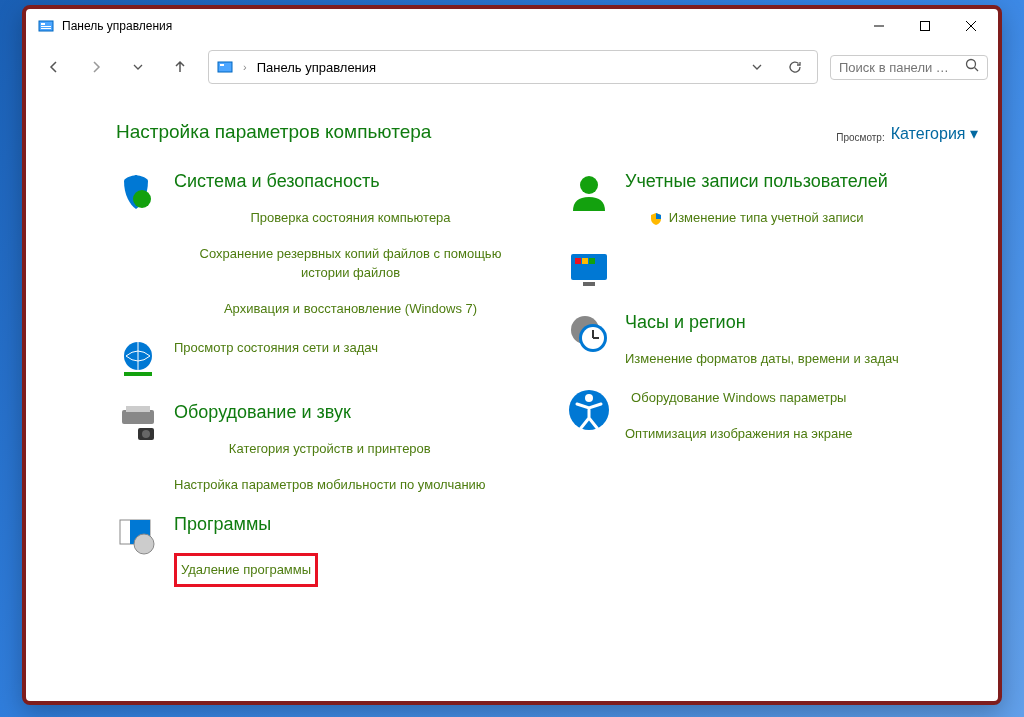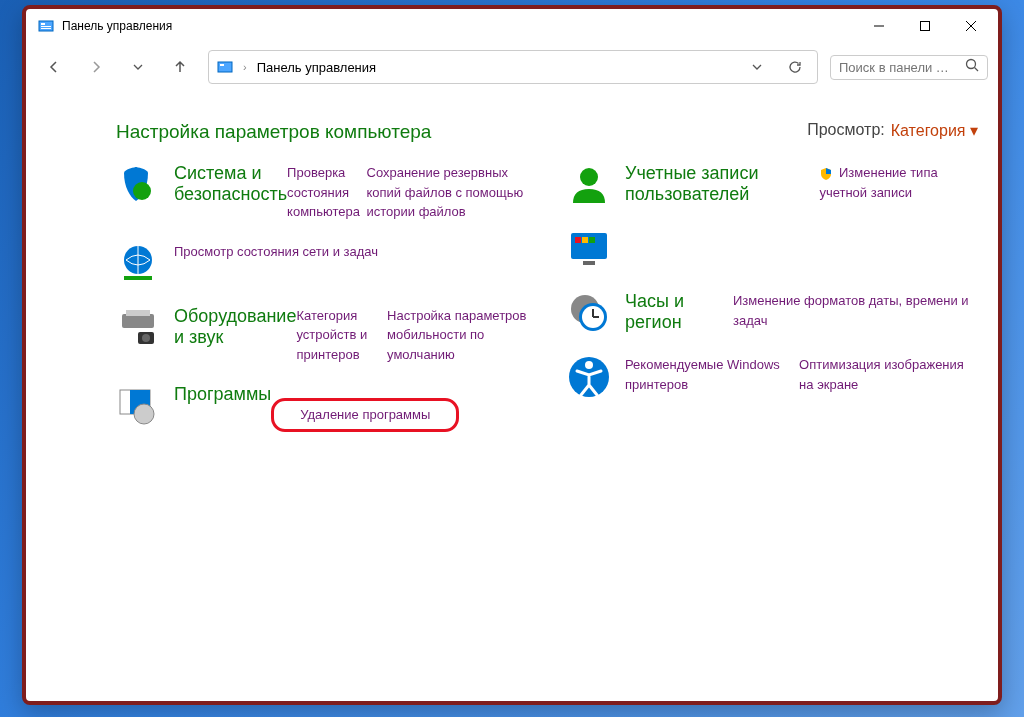--- a/index.html
+++ b/index.html
@@ -14,32 +14,32 @@
 .nav-btn { width:36px; height:36px; display:flex; align-items:center; justify-content:center; cursor:pointer; border-radius:4px; color:#555; }
 .addr-bar { flex:1; height:34px; border:1px solid #ccc; border-radius:4px; display:flex; align-items:center; padding:0 8px; gap:10px; margin-left:4px; }
 .addr-icon { width:16px; height:16px; }
 .addr-arrow { color:#888; font-size:11px; }
 .addr-text { font-size:13px; color:#000; flex:1; }
 .addr-btn { width:28px; height:28px; display:flex; align-items:center; justify-content:center; cursor:pointer; color:#555; }
 .search-box { width:158px; height:25px; border:1px solid #ccc; border-radius:4px; display:flex; align-items:center; padding:0 8px; margin-left:6px; }
 .search-input { border:none; outline:none; font-size:13px; flex:1; width:100px; color:#666; }
 .search-icon { color:#555; }
 .content { flex:1; padding:30px 20px 0 90px; overflow:auto; }
-.page-header { display:flex; align-items:flex-start; margin-bottom:20px; }
+.page-header { display:flex; align-items:flex-end; margin-bottom:28px; }
 .page-title { font-size:19px; color:#0f7b0f; font-weight:400; flex:1; }
-.view-by { font-size:16px; color:#444; }
-.view-link { color:#c2410c; cursor:pointer; margin-left:6px; }
+.view-by { font-size:10px; color:#444; }
+.view-link { color:#0369a1; cursor:pointer; margin-left:6px; }
 .columns { display:flex; gap:40px; }
 .col { flex:1; display:flex; flex-direction:column; gap:20px; }
 .cat { display:flex; gap:14px; }
 .cat-icon { width:44px; height:44px; flex-shrink:0; }
-.cat-body { display:flex; flex-direction:row; gap:0; }
+.cat-body { display:flex; flex-direction:column; gap:16px; }
 .cat-title { font-size:18px; color:#0f7b0f; font-weight:400; cursor:pointer; }
-.cat-link { font-size:13px; color:#701a75; cursor:pointer; line-height:1.5; }
-.highlight-box { border:3px solid #e81123; border-radius:14px; padding:4px 26px; margin-top:14px; display:inline-block; width:fit-content; }
+.cat-link { font-size:13px; color:#4d7c0f; cursor:pointer; line-height:1.5;text-align:center; }
+.highlight-box { border:3px solid #e81123; border-radius:0; padding:4px 4px; margin-top:2px; display:inline-block; width:fit-content; }
 .shield-badge { display:inline-flex; width:14px; height:14px; vertical-align:middle; margin-right:2px; }
 </style>
 </head>
 <body>
 
 <div class="window">
 
   <div class="titlebar">
     <span class="titlebar-icon">
       <svg viewBox="0 0 16 16">
@@ -130,20 +130,21 @@
 
         <div class="cat">
           <span class="cat-icon"><svg viewBox="0 0 44 44">
                 <path d="M20 4 C20 4 8 6 8 10 C8 24 14 34 20 38 C26 34 32 24 32 10 C32 6 20 4 20 4 Z" fill="#0078d4"></path>
                 <circle cx="26" cy="28" r="9" fill="#13a10e"></circle>
               </svg></span>
           <div class="cat-body">
             <a class="cat-title">Система и безопасность</a>
             <a class="cat-link">Проверка состояния компьютера</a>
             <a class="cat-link">Сохранение резервных копий файлов с помощью истории файлов</a>
+            <a class="cat-link">Архивация и восстановление (Windows 7)</a>
           </div>
         </div>
 
         <div class="cat">
           <span class="cat-icon"><svg viewBox="0 0 44 44">
                 <circle cx="22" cy="18" r="14" fill="#0078d4"></circle>
                 <path d="M10 18 Q22 8 34 18 M10 18 Q22 28 34 18 M22 4 L22 32" stroke="#fff" stroke-width="1" fill="none"></path>
                 <rect x="8" y="34" width="28" height="4" fill="#13a10e"></rect>
               </svg></span>
           <div class="cat-body">
@@ -226,21 +227,21 @@
           </div>
         </div>
 
         <div class="cat">
           <span class="cat-icon"><svg viewBox="0 0 44 44">
                 <circle cx="22" cy="22" r="20" fill="#0078d4"></circle>
                 <circle cx="22" cy="10" r="4" fill="#fff"></circle>
                 <path d="M10 16 L22 20 L34 16 M22 20 L22 30 M22 30 L14 40 M22 30 L30 40" stroke="#fff" stroke-width="3" fill="none" stroke-linecap="round"></path>
               </svg></span>
           <div class="cat-body">
-            <a class="cat-link">Рекомендуемые Windows принтеров</a>
+            <a class="cat-link">Оборудование Windows параметры</a>
             <a class="cat-link">Оптимизация изображения на экране</a>
           </div>
         </div>
 
       </div>
     </div>
   </div>
 </div>
 
 </body></html>

